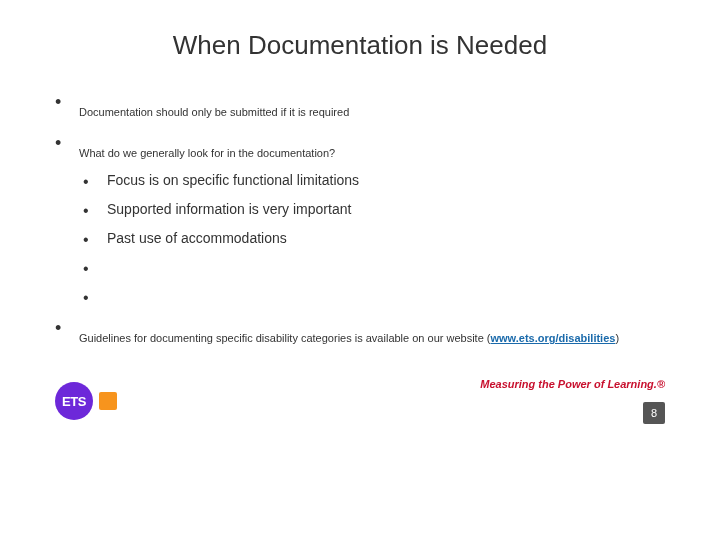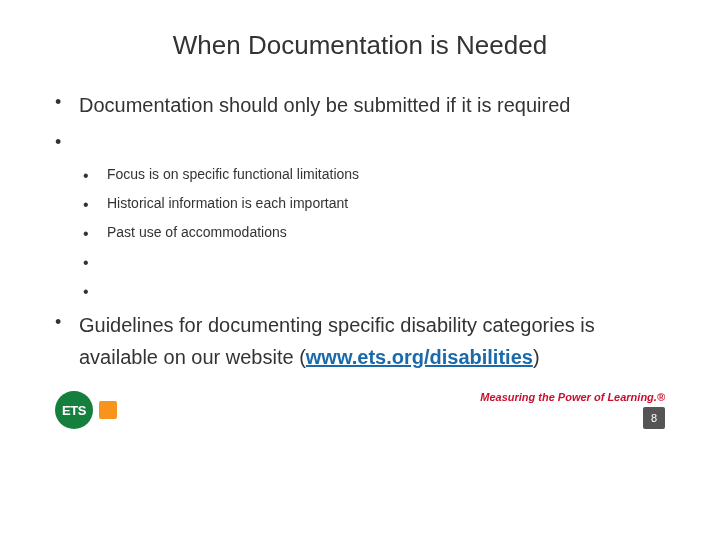--- a/index.html
+++ b/index.html
@@ -47,22 +47,23 @@
 
     .bullet-l1 > .bullet-dot {
       min-width: 20px;
       font-size: 18px;
       line-height: 1.5;
       color: #333;
       margin-right: 4px;
     }
 
     .bullet-l1 > .bullet-text {
-      font-size: 20px;
-      color: #333;
+      font-size: 11px;
+      color: #333;
+      margin-top: 15px;
     }
 
     .sub-bullets {
       margin-left: 28px;
       margin-top: 4px;
       margin-bottom: 4px;
     }
 
     .bullet-l2 {
       display: flex;
@@ -103,21 +104,21 @@
     .ets-logo {
       display: flex;
       align-items: center;
       gap: 6px;
     }
 
     .ets-circle {
       width: 38px;
       height: 38px;
       border-radius: 50%;
-      background: #15803d;
+      background: #6d28d9;
       display: flex;
       align-items: center;
       justify-content: center;
       color: #fff;
       font-size: 13px;
       font-weight: bold;
       font-family: Arial, sans-serif;
       letter-spacing: -0.5px;
     }
 
@@ -125,21 +126,21 @@
       width: 18px;
       height: 18px;
       background: #f7941d;
       border-radius: 2px;
     }
 
     .footer-right {
       display: flex;
       flex-direction: column;
       align-items: flex-end;
-      gap: 2px;
+      gap: 10px;
     }
 
     .tagline {
       font-size: 11px;
       color: #c8102e;
       font-style: italic;
       font-weight: bold;
     }
 
     .page-num {
@@ -164,30 +165,31 @@
 
   <div class="content">
 
     <div class="bullet-l1">
       <span class="bullet-dot">•</span>
       <span class="bullet-text">Documentation should only be submitted if it is required</span>
     </div>
 
     <div class="bullet-l1">
       <span class="bullet-dot">•</span>
+      <span class="bullet-text">What do we generally look for in the documentation?</span>
     </div>
 
     <div class="sub-bullets">
       <div class="bullet-l2">
         <span class="bullet-dot">•</span>
         <span class="bullet-text">Focus is on specific functional limitations</span>
       </div>
       <div class="bullet-l2">
         <span class="bullet-dot">•</span>
-        <span class="bullet-text">Historical information is each important</span>
+        <span class="bullet-text">Supported information is very important</span>
       </div>
       <div class="bullet-l2">
         <span class="bullet-dot">•</span>
         <span class="bullet-text">Past use of accommodations</span>
       </div>
       <div class="bullet-l2">
         <span class="bullet-dot">•</span>
       </div>
       <div class="bullet-l2">
         <span class="bullet-dot">•</span>

